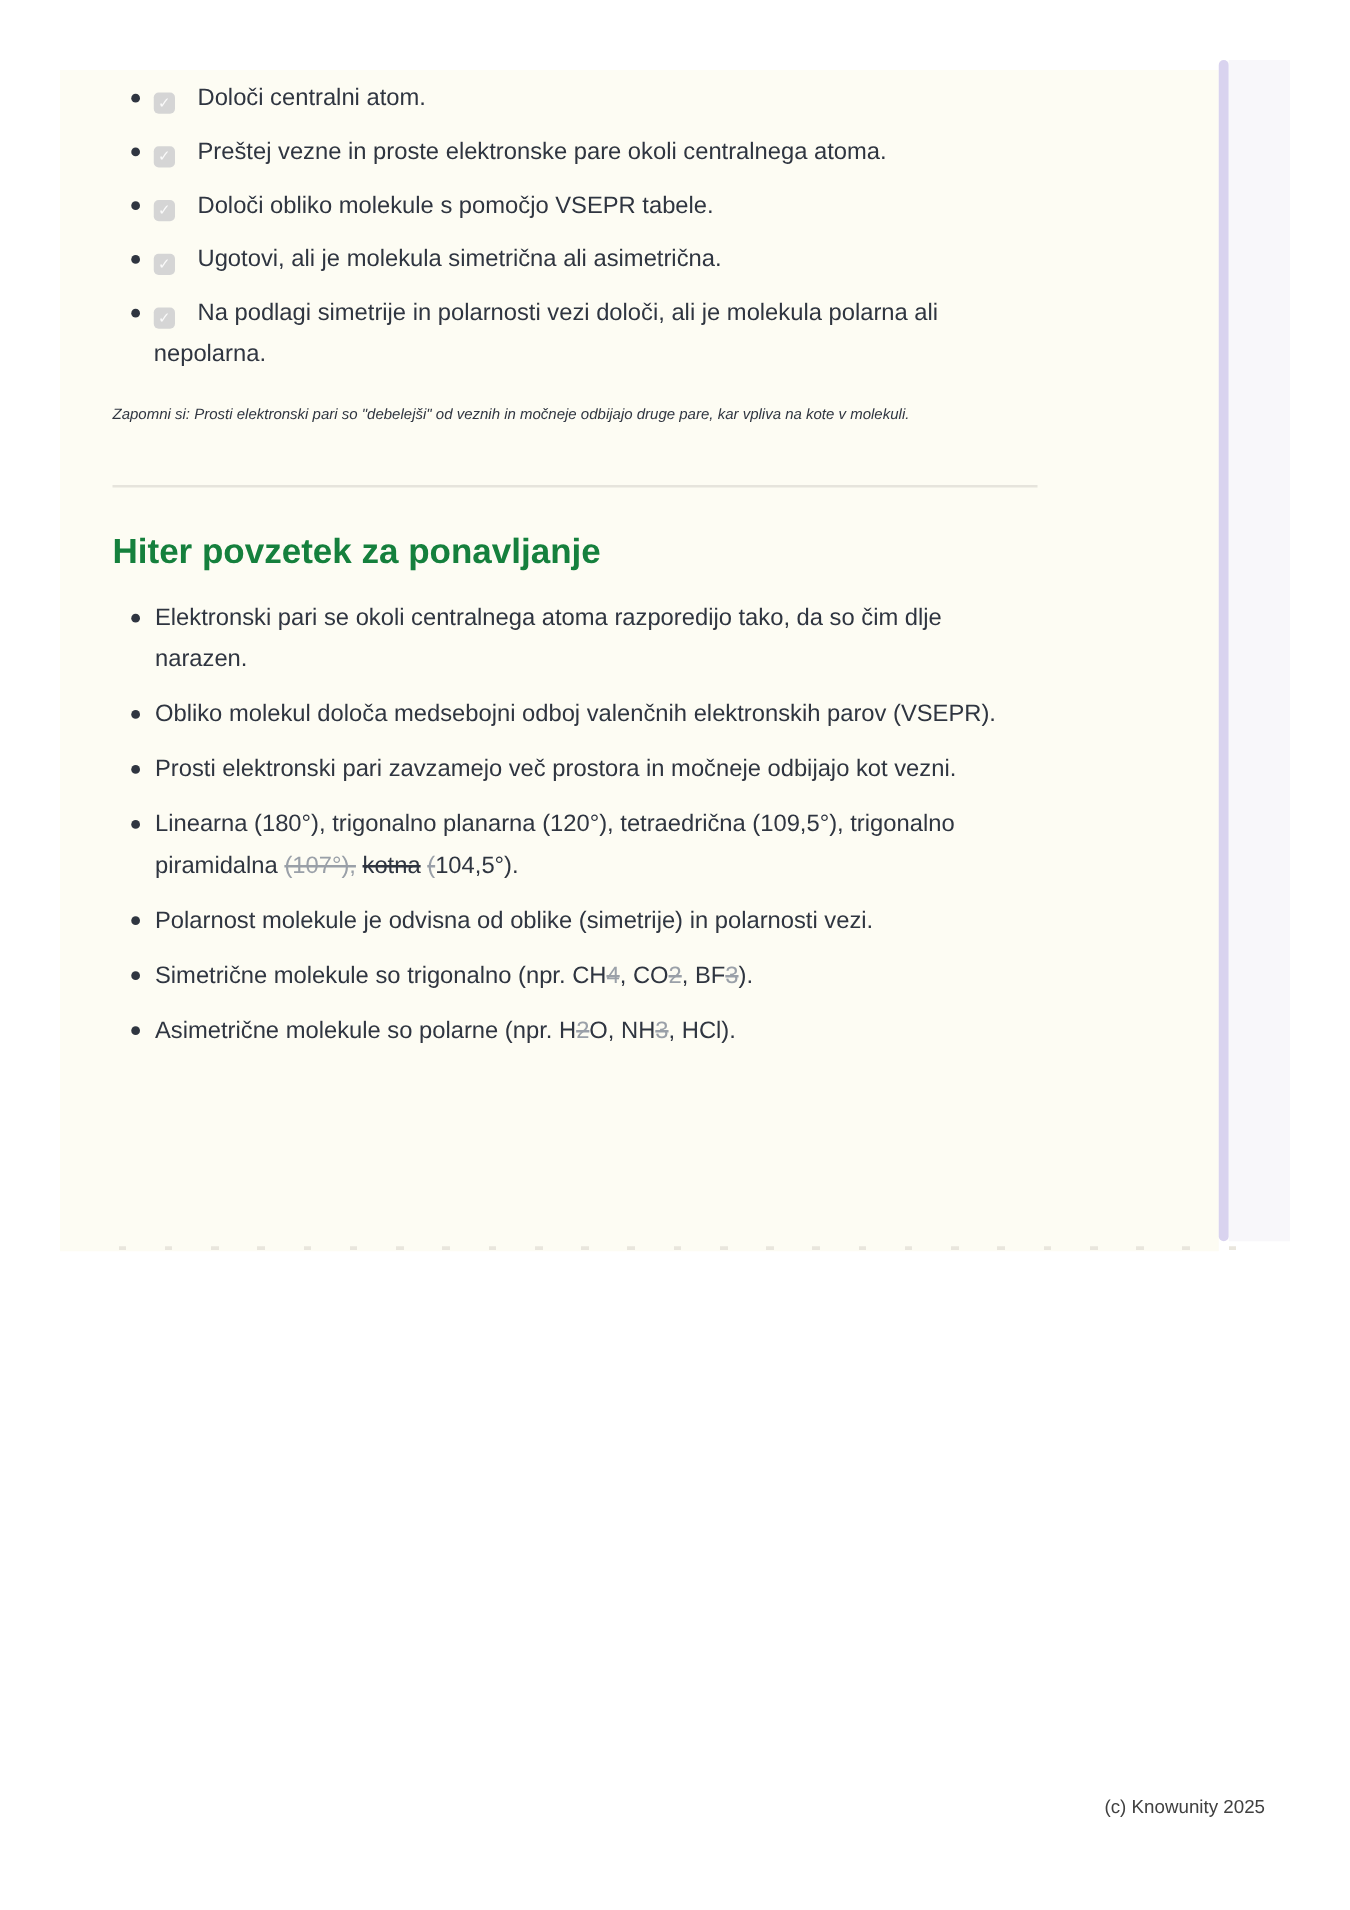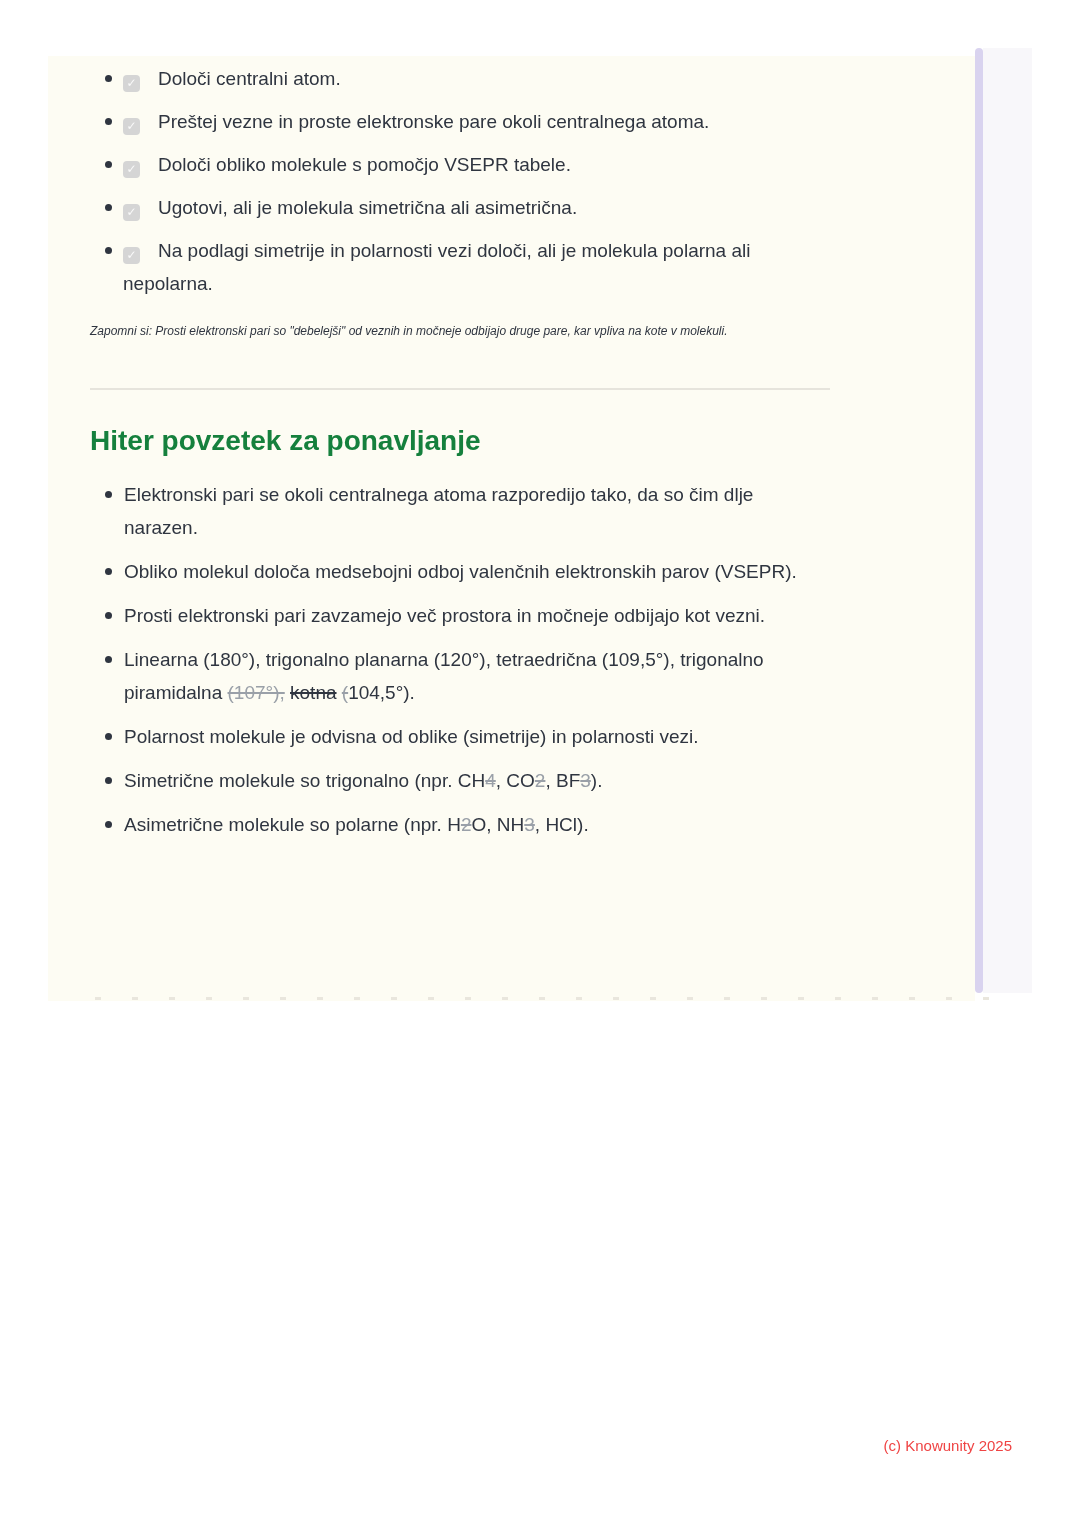--- a/index.html
+++ b/index.html
@@ -46,21 +46,21 @@
   }
   .side-panel{
     position:absolute;left:983px;top:48px;width:49px;height:945px;
     background:#f8f7fa;
   }
   .page-break{
     position:absolute;left:95px;top:997px;width:895px;height:3px;
     background:repeating-linear-gradient(to right,#e9e6dd 0px,#e9e6dd 6px,transparent 6px,transparent 37px);
   }
   .footer{
-    position:absolute;top:1437px;right:68px;font-size:15px;color:#ef4444;
+    position:absolute;top:1437px;right:68px;font-size:15px;color:#404040;
   }
 </style>
 </head>
 <body>
 
 <div class="card">
   <div class="content">
     <ul class="checklist" id="checklist">
         <li><span class="dot"></span><span class="cb">✓</span><span>Določi centralni atom.</span></li>
         <li><span class="dot"></span><span class="cb">✓</span><span>Preštej vezne in proste elektronske pare okoli centralnega atoma.</span></li>

